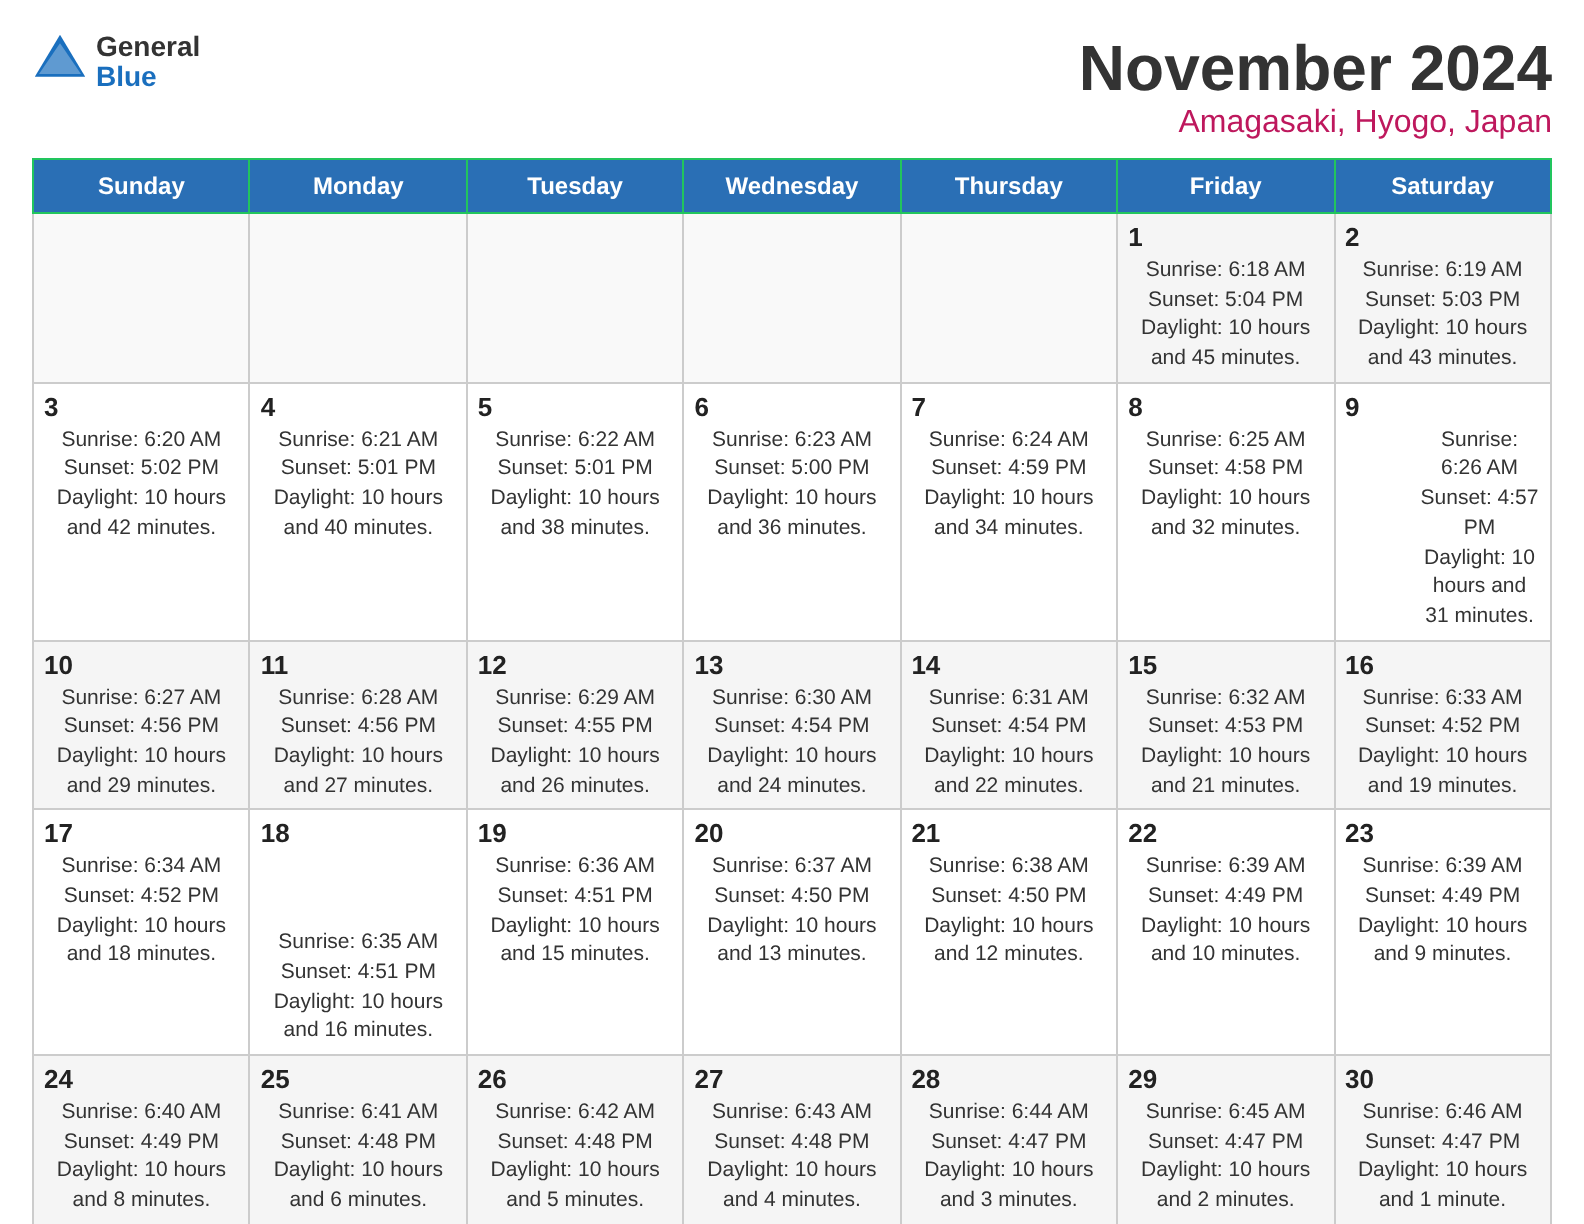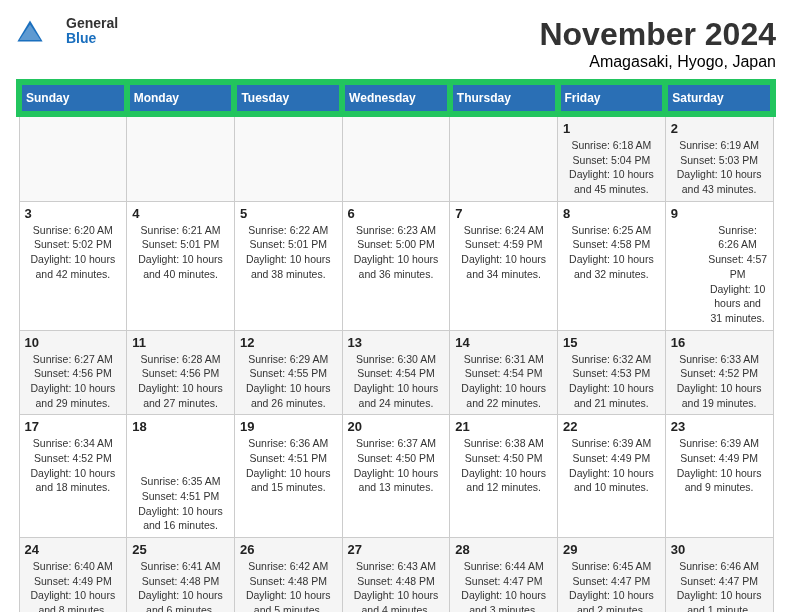--- a/index.html
+++ b/index.html
@@ -11,50 +11,50 @@
       padding: 16px;
     }
     .header-area {
       display: flex;
       justify-content: space-between;
       align-items: flex-start;
       margin-bottom: 8px;
     }
     .logo {
       display: flex;
-      align-items: flex-end;
-      gap: 22px;
+      align-items: flex-start;
+      gap: 4px;
     }
     .logo-text {
       display: flex;
       flex-direction: column;
       line-height: 1.1;
     }
     .logo-general { font-size: 14px; font-weight: bold; color: #333; }
     .logo-blue { font-size: 14px; font-weight: bold; color: #1a6fbe; }
     .logo-icon {
       width: 28px;
       height: 28px;
     }
     .title-area { text-align: right; }
     .calendar-title { font-size: 32px; font-weight: bold; color: #333; }
-    .calendar-subtitle { font-size: 16px; color: #000000; }
+    .calendar-subtitle { font-size: 16px; color: #be185d; }
 
     .calendar {
       width: 100%;
       border-collapse: collapse;
       font-size: 11px;
     }
     .calendar th {
       background: #2a6fb5;
       color: #fff;
       padding: 6px 4px;
-      text-align: left;
+      text-align: center;
       font-size: 12px;
-      border: 6px solid #22c55e;
+      border: 1px solid #22c55e;
     }
     .calendar td {
       border: 1px solid #ccc;
       vertical-align: top;
       padding: 4px 5px;
       width: calc(100% / 7);
       min-height: 80px;
       background: #fff;
     }
     .calendar tr:nth-child(odd) td { background: #f5f5f5; }

